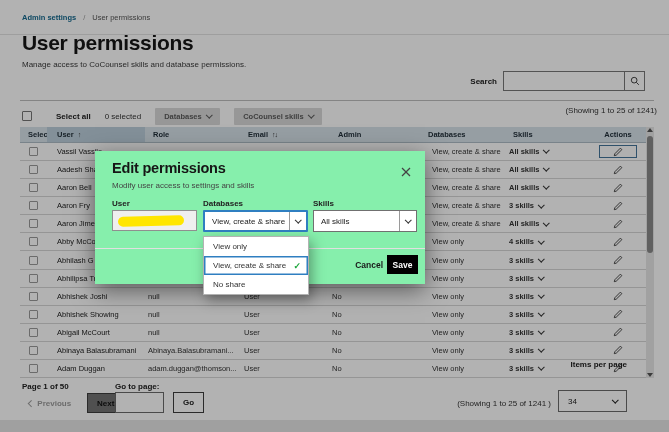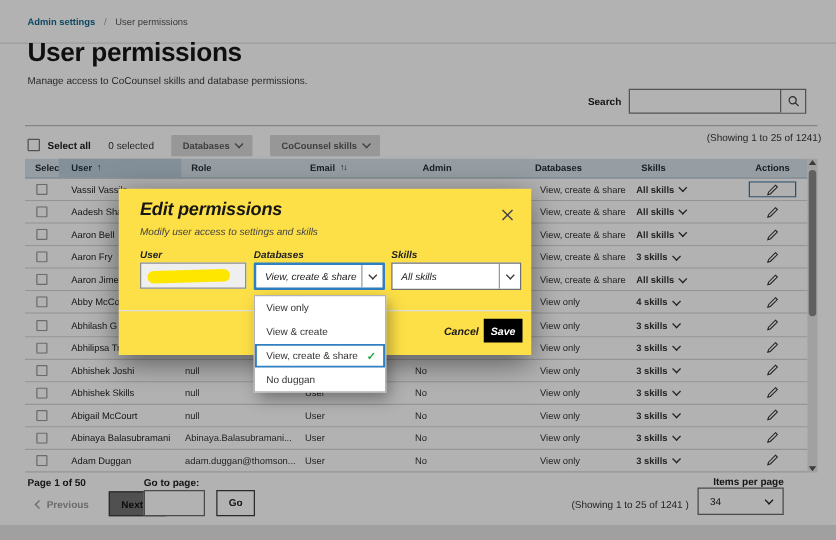--- a/index.html
+++ b/index.html
@@ -76,30 +76,30 @@
   .goto-label { position:absolute; left:115px; top:382px; font-size:8px; font-weight:bold; }
   .prev-btn { position:absolute; left:20px; top:393px; width:60px; height:20px; display:flex; align-items:center; justify-content:center; gap:4px;
     color:#9b9b9b; font-size:8px; font-weight:bold; cursor:default; }
   .chev-l { width:4.5px; height:4.5px; border-left:1.3px solid currentColor; border-bottom:1.3px solid currentColor; transform:rotate(45deg); display:inline-block; }
   .chev-r { width:4.5px; height:4.5px; border-right:1.3px solid currentColor; border-top:1.3px solid currentColor; transform:rotate(45deg); display:inline-block; }
   .next-btn { position:absolute; left:87px; top:393px; width:46px; height:20px; background:#737373; border:1px solid #3d3d3d;
     display:flex; align-items:center; justify-content:center; gap:4px; font-size:8px; font-weight:bold; color:#111; cursor:pointer; }
   .goto-input { position:absolute; left:115px; top:392px; width:49px; height:21px; border:1px solid #6a6a6a; background:#fff; font-size:8px; padding:0 4px; font-family:inherit; }
   .go-btn { position:absolute; left:173px; top:392px; width:31px; height:21px; background:#fff; border:1px solid #3d3d3d;
     display:flex; align-items:center; justify-content:center; font-size:8px; font-weight:bold; cursor:pointer; }
-  .items-label { position:absolute; right:42px; top:381px; font-size:8px; font-weight:bold; }
+  .items-label { position:absolute; right:42px; top:360px; font-size:8px; font-weight:bold; }
   .showing-bottom { position:absolute; right:118px; top:399px; font-size:8px; color:#333; }
   .ipp-select { position:absolute; right:42px; top:390px; width:69px; height:22px; border:1px solid #6a6a6a; background:#fff;
     display:flex; align-items:center; justify-content:space-between; padding:0 9px; font-size:8px; cursor:pointer; }
   .bottom-strip { position:absolute; left:0; right:0; top:420px; bottom:0; background:#e6e6e6; }
 
   
   .overlay { position:absolute; inset:0; background:rgba(0,0,0,0.30); z-index:50; }
-  .modal { position:absolute; left:95px; top:151px; width:330px; height:133px; background:#fde047; z-index:60;
-    box-shadow:0 6px 22px rgba(0,0,0,0.5);font-style:italic; }
+  .modal { position:absolute; left:95px; top:151px; width:330px; height:133px; background:#86efac; z-index:60;
+    box-shadow:0 6px 22px rgba(0,0,0,0.5); }
   .modal-title { position:absolute; left:17px; top:9px; font-size:14.5px; font-weight:bold; color:#161616; letter-spacing:-0.2px; }
   .modal-sub { position:absolute; left:17px; top:30px; font-size:8px; color:#444; }
   .modal-close { position:absolute; right:13px; top:15px; width:12px; height:12px; display:flex; align-items:center; justify-content:center; cursor:pointer; }
   .fld-label { position:absolute; top:48px; font-size:8px; font-weight:bold; color:#222; }
   .lab-user { left:17px; } .lab-db { left:108px; } .lab-skills { left:218px; }
   .user-input { position:absolute; left:17px; top:59px; width:85px; height:21px; background:#efefef; border:1px solid #8f8f8f; }
   .yellow-blob { position:absolute; left:5px; top:5px; width:66px; height:10px; background:#ffe600; border-radius:5px; transform:rotate(-1.5deg); }
   .sel { position:absolute; top:59px; height:22px; background:#fff; display:flex; align-items:stretch; cursor:pointer; }
   .sel-db { left:108px; width:105px; border:2px solid #2f7fc1; border-radius:1px; }
   .sel-skills { left:218px; width:104px; border:1px solid #707070; }
@@ -139,21 +139,21 @@
         <circle cx="5" cy="5" r="3.4" fill="none" stroke="#444" stroke-width="1.2"></circle>
         <line x1="7.6" y1="7.6" x2="10.6" y2="10.6" stroke="#444" stroke-width="1.2"></line>
       </svg>
   </span>
 </div>
 
 <div class="top-divider"></div>
 <div class="showing-top">(Showing 1 to 25 of 1241)</div>
 
 <div class="toolbar">
-  <span style="display:flex;align-items:center;gap:6px;">
+  <span style="display:flex;align-items:center;gap:24px;">
     <span class="cb"></span>
     <span class="tb-lab">Select all</span>
   </span>
   <span class="tb-count">0 selected</span>
   <span class="filter-btn">
     <span>Databases</span>
     <span class="chev"></span>
   </span>
   <span class="filter-btn">
     <span>CoCounsel skills</span>
@@ -374,21 +374,21 @@
               <path d="M11.8 1.8l2.4 2.4L5.2 13 2 13.9 2.9 10.8z" fill="none" stroke="#333" stroke-width="1.4"></path>
             </svg>
       </span>
     </div>
   </div>
 
   <div class="tr">
     <div class="td td-select">
           <span class="cb"></span>
         </div>
-    <div class="td td-user">Abhishek Skills</div>
+    <div class="td td-user">Abhishek Showing</div>
     <div class="td td-email">null</div>
     <div class="td td-role">User</div>
     <div class="td td-admin">No</div>
     <div class="td td-db">View only</div>
     <div class="td td-skills">
       <span>3 skills</span>
       <span class="chev"></span>
     </div>
     <div class="td td-actions">
       <span class="action-btn">
@@ -532,27 +532,23 @@
   <div class="cancel-btn">Cancel</div>
   <div class="save-btn">Save</div>
 </div>
 
 <div class="dd-panel">
   <div class="opt">
     <span class="opt-label">View only</span>
 
   </div>
 
-  <div class="opt">
-    <span class="opt-label">View &amp; create</span>
-
-  </div>
 
   <div class="opt selected">
     <span class="opt-label">View, create &amp; share</span>
     <span class="check">✓</span>
   </div>
 
   <div class="opt">
-    <span class="opt-label">No duggan</span>
+    <span class="opt-label">No share</span>
 
   </div>
 </div>
 
 </body></html>

